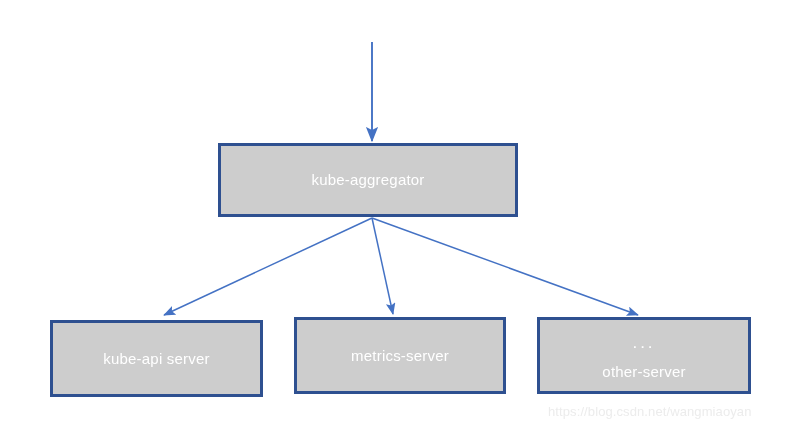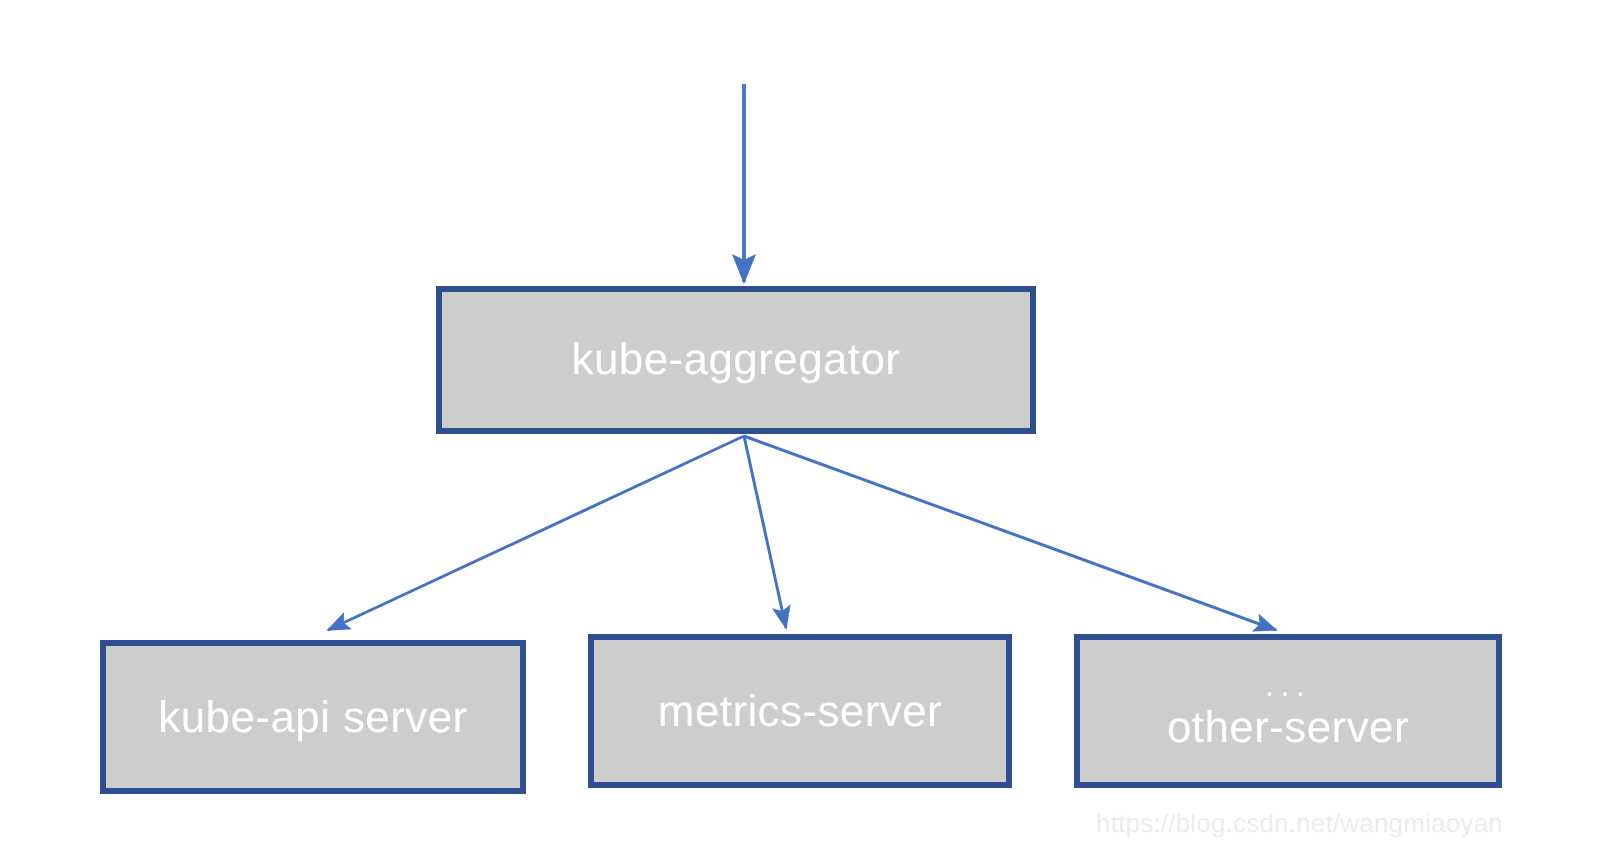--- a/index.html
+++ b/index.html
@@ -26,21 +26,21 @@
     box-sizing: border-box;
     background: #cdcdcd;
     border: 3px solid #2e5090;
     display: flex;
     flex-direction: column;
     align-items: center;
     justify-content: center;
     color: #ffffff;
   }
   .node-label {
-    font-size: 22px;
+    font-size: 15px;
     font-weight: 300;
     letter-spacing: 0.2px;
     line-height: 1.15;
     white-space: nowrap;
     color: #ffffff;
     text-align: center;
   }
   .node-sublabel {
     font-size: 17px;
     font-weight: 300;
@@ -70,20 +70,21 @@
   }
   #node-other {
     left: 537px;
     top: 317px;
     width: 214px;
     height: 77px;
     justify-content: flex-start;
     padding-top: 14px;
   }
   #node-other .node-label {
+    margin-top: 12px;
   }
   .watermark {
     position: absolute;
     left: 548px;
     top: 404px;
     font-size: 13px;
     color: #ececec;
     white-space: nowrap;
     letter-spacing: 0.1px;
   }

